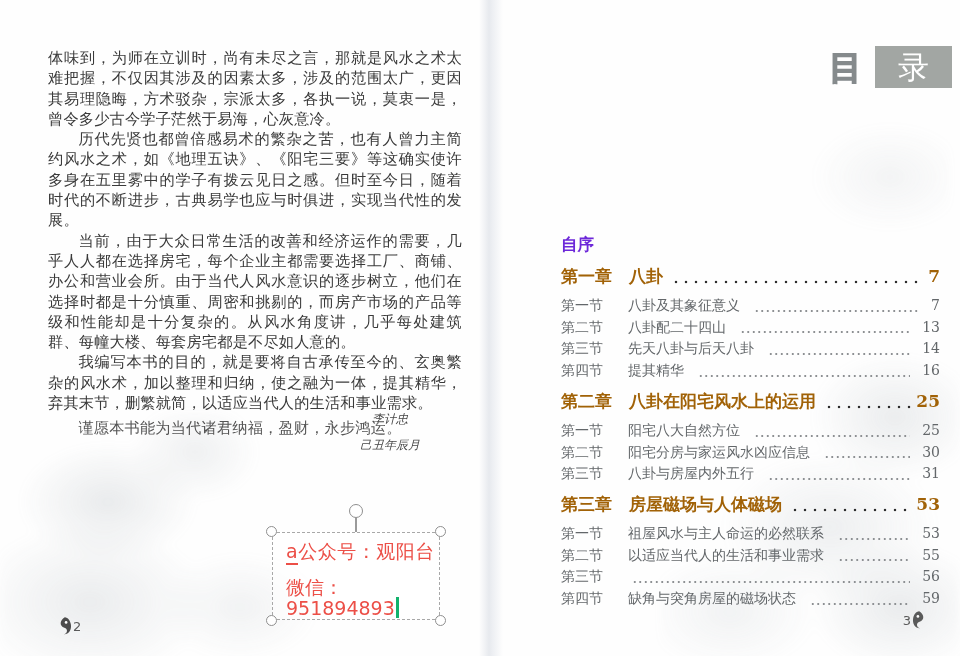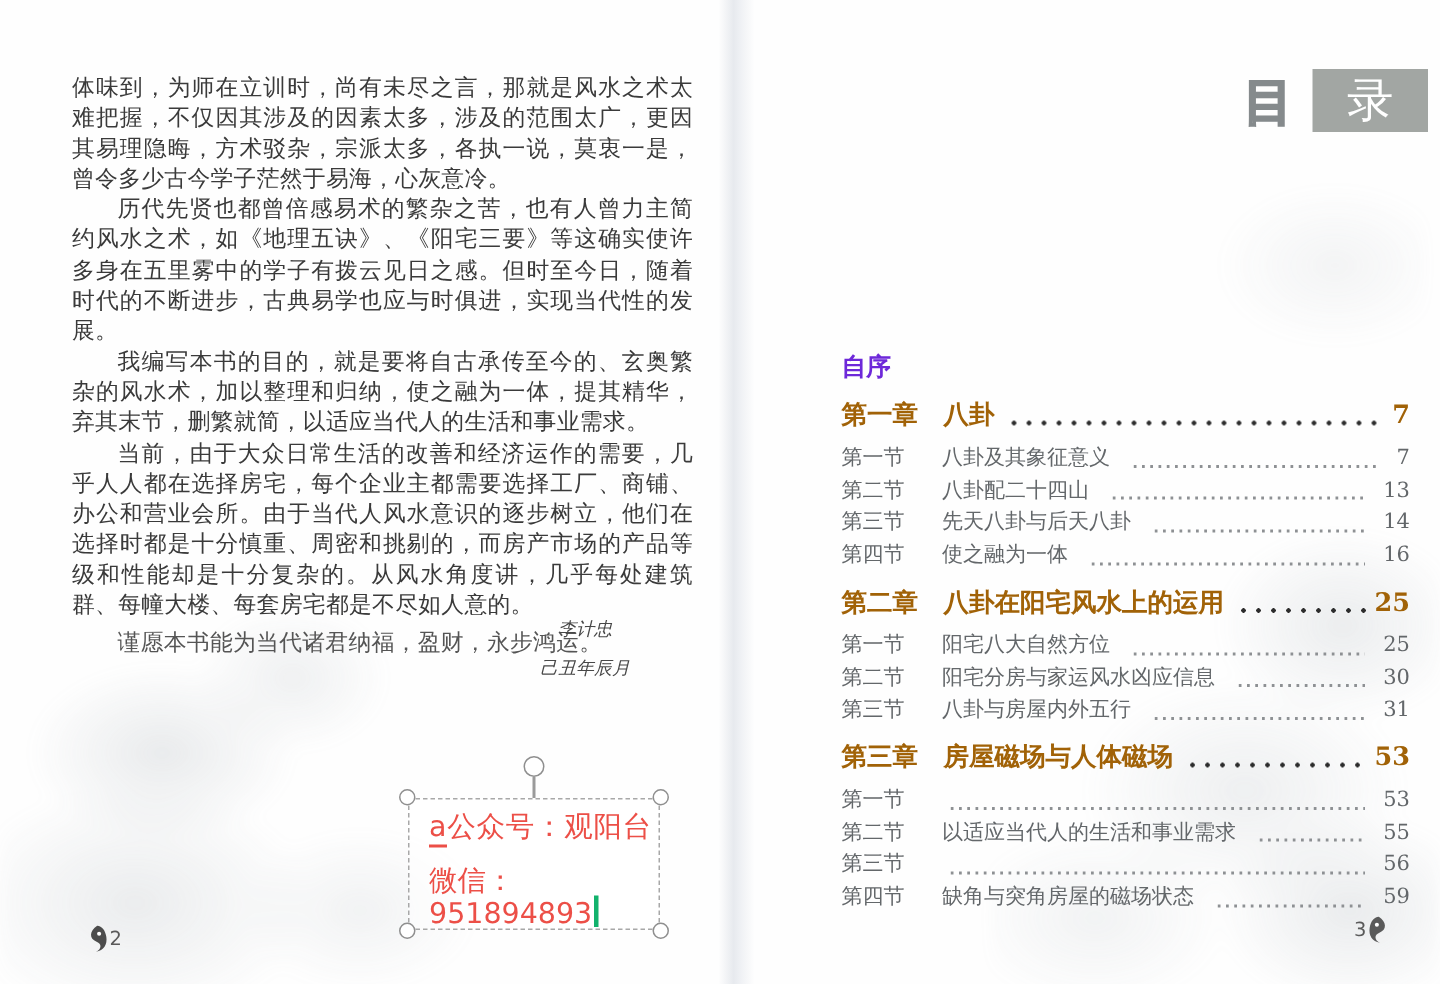--- a/index.html
+++ b/index.html
@@ -109,23 +109,23 @@
 
   <div class="page left">
     <div class="ink l1"></div>
 
     <div class="preface">
 
         <p class="para noindent">体味到，为师在立训时，尚有未尽之言，那就是风水之术太难把握，不仅因其涉及的因素太多，涉及的范围太广，更因其易理隐晦，方术驳杂，宗派太多，各执一说，莫衷一是，曾令多少古今学子茫然于易海，心灰意冷。</p>
 
         <p class="para">历代先贤也都曾倍感易术的繁杂之苦，也有人曾力主简约风水之术，如《地理五诀》、《阳宅三要》等这确实使许多身在五里雾中的学子有拨云见日之感。但时至今日，随着时代的不断进步，古典易学也应与时俱进，实现当代性的发展。</p>
 
+        <p class="para">当前，由于大众日常生活的改善和经济运作的需要，几乎人人都在选择房宅，每个企业主都需要选择工厂、商铺、办公和营业会所。由于当代人风水意识的逐步树立，他们在选择时都是十分慎重、周密和挑剔的，而房产市场的产品等级和性能却是十分复杂的。从风水角度讲，几乎每处建筑群、每幢大楼、每套房宅都是不尽如人意的。</p>
+
         <p class="para">我编写本书的目的，就是要将自古承传至今的、玄奥繁杂的风水术，加以整理和归纳，使之融为一体，提其精华，弃其末节，删繁就简，以适应当代人的生活和事业需求。</p>
-
-        <p class="para">当前，由于大众日常生活的改善和经济运作的需要，几乎人人都在选择房宅，每个企业主都需要选择工厂、商铺、办公和营业会所。由于当代人风水意识的逐步树立，他们在选择时都是十分慎重、周密和挑剔的，而房产市场的产品等级和性能却是十分复杂的。从风水角度讲，几乎每处建筑群、每幢大楼、每套房宅都是不尽如人意的。</p>
 
         <p class="para wish">谨愿本书能为当代诸君纳福，盈财，永步鸿运。</p>
       </div>
 
     <div class="signature">
       <div>李计忠</div>
       <div>己丑年辰月</div>
     </div>
 
     <div class="pagenum pl">
@@ -183,21 +183,21 @@
 
         <div class="toc-row section">
           <span class="toc-label">第三节</span>
           <span class="toc-title-text">先天八卦与后天八卦</span>
           <span class="toc-leader"></span>
           <span class="toc-page">14</span>
         </div>
 
         <div class="toc-row section">
           <span class="toc-label">第四节</span>
-          <span class="toc-title-text">使之融为一体</span>
+          <span class="toc-title-text">提其精华</span>
           <span class="toc-leader"></span>
           <span class="toc-page">16</span>
         </div>
 
         <div class="toc-row chapter">
           <span class="toc-label">第二章</span>
           <span class="toc-title-text">八卦在阳宅风水上的运用</span>
           <span class="toc-leader"></span>
           <span class="toc-page">25</span>
         </div>
@@ -225,20 +225,21 @@
 
         <div class="toc-row chapter">
           <span class="toc-label">第三章</span>
           <span class="toc-title-text">房屋磁场与人体磁场</span>
           <span class="toc-leader"></span>
           <span class="toc-page">53</span>
         </div>
 
         <div class="toc-row section">
           <span class="toc-label">第一节</span>
+          <span class="toc-title-text">祖屋风水与主人命运的必然联系</span>
           <span class="toc-leader"></span>
           <span class="toc-page">53</span>
         </div>
 
         <div class="toc-row section">
           <span class="toc-label">第二节</span>
           <span class="toc-title-text">以适应当代人的生活和事业需求</span>
           <span class="toc-leader"></span>
           <span class="toc-page">55</span>
         </div>

